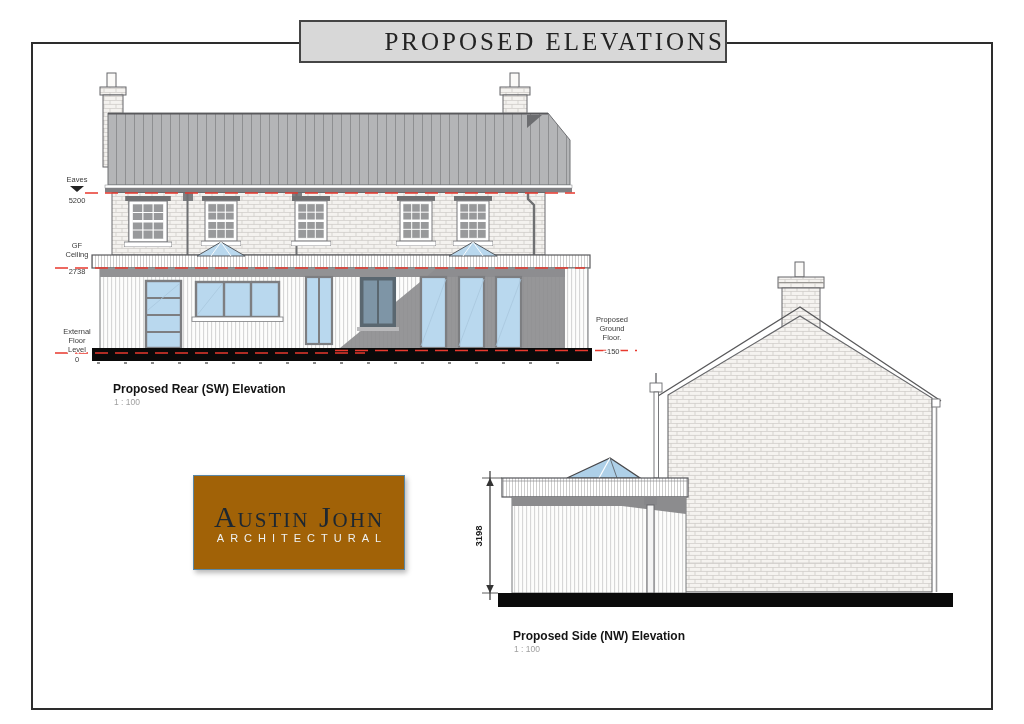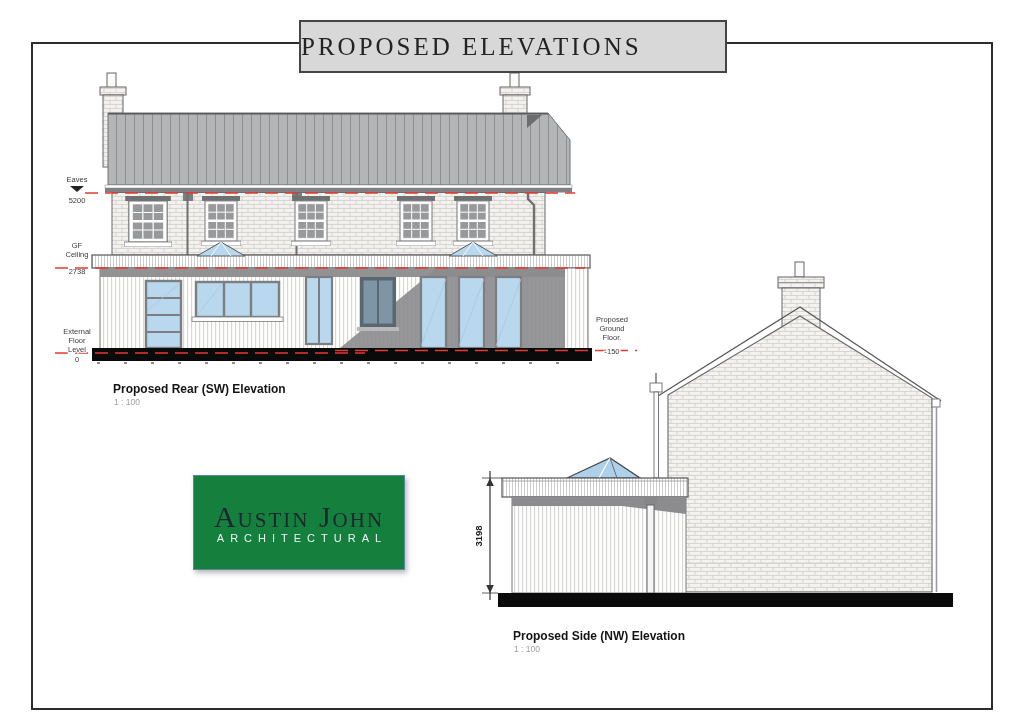--- a/index.html
+++ b/index.html
@@ -1,28 +1,28 @@
 <!DOCTYPE html>
 <html><head>
 <meta charset="utf-8">
 <style>
   html,body{margin:0;padding:0;background:#fff;}
   .page{position:relative;width:1024px;height:724px;background:#fff;overflow:hidden;
         font-family:"Liberation Sans",sans-serif;}
   .sheet{position:absolute;left:31px;top:42px;width:962px;height:668px;
          border:2px solid #2d2d2d;box-sizing:border-box;background:#fff;}
-  .banner{position:absolute;left:299px;top:20px;width:428px;height:53px;background:#d8d8d8;
+  .banner{position:absolute;left:299px;top:20px;width:428px;height:43px;background:#d8d8d8;
           border:2px solid #454545;box-sizing:border-box;display:flex;align-items:center;
-          justify-content:flex-start;z-index:3;}
+          justify-content:flex-end;z-index:3;}
   .banner-title{font-family:"Liberation Serif",serif;font-size:25px;font-weight:400;
           letter-spacing:3px;color:#232323;margin:0;white-space:nowrap;}
   .drawing{position:absolute;z-index:2;}
   #svg-rear{left:35px;top:60px;width:610px;height:360px;}
   #svg-side{left:470px;top:255px;width:510px;height:410px;}
-  .logo{position:absolute;left:193px;top:475px;width:212px;height:95px;background:#15803d;
+  .logo{position:absolute;left:193px;top:475px;width:212px;height:95px;background:#a16207;
         border:1px solid #5b87a5;box-shadow:2px 3px 5px rgba(0,0,0,.28);display:flex;
         flex-direction:column;align-items:center;justify-content:center;z-index:2;box-sizing:border-box;}
   .logo-name{font-family:"Liberation Serif",serif;font-variant:small-caps;font-size:30px;
         letter-spacing:2px;color:#1d2731;line-height:1;}
   .logo-sub{font-family:"Liberation Sans",sans-serif;font-size:11px;letter-spacing:6px;
         color:#eef2f4;margin-top:0;text-indent:6px;}
   svg text{font-family:"Liberation Sans",sans-serif;}
   .lvl{font-size:7.5px;fill:#3b3b3b;}
   .cap{font-size:12px;font-weight:bold;fill:#141414;}
   .scale{font-size:8.5px;fill:#a0a0a0;}

